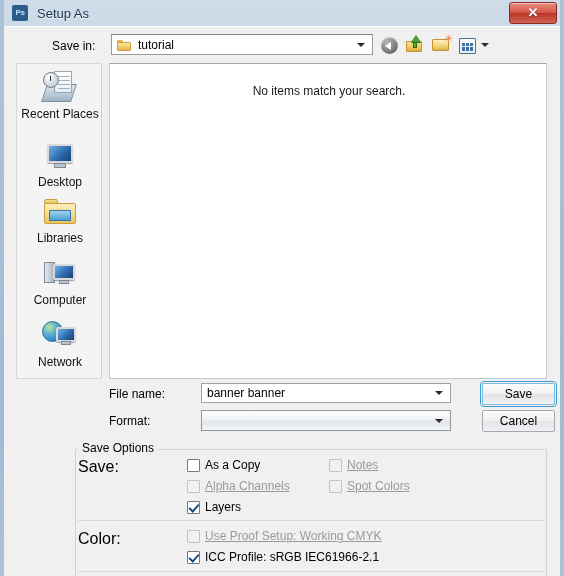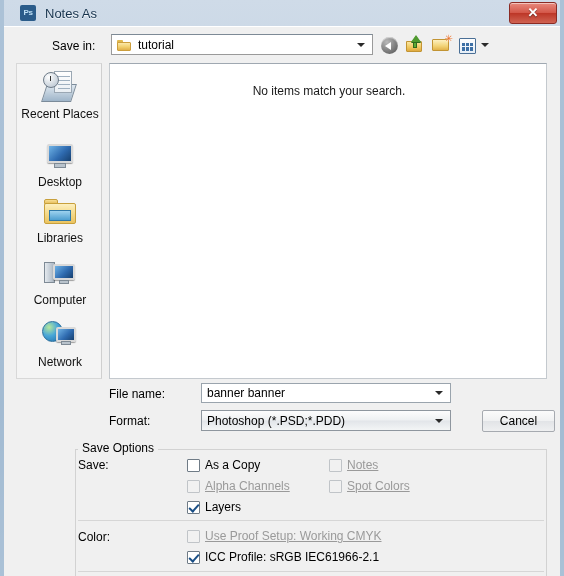--- a/index.html
+++ b/index.html
@@ -33,21 +33,21 @@
   #titlebar {
     position: absolute;
     left: 0; top: 0;
     width: 556px;
     height: 26px;
     display: flex;
     align-items: center;
   }
   #ps-icon {
     width: 16px; height: 16px;
-    margin-left: 16px;
+    margin-left: 8px;
     border-radius: 2px;
     background: #2b5c8a;
     color: #bfe0f5;
     font-size: 8px;
     font-weight: bold;
     line-height: 16px;
     text-align: center;
     font-family: "Liberation Sans", sans-serif;
     letter-spacing: -0.3px;
   }
@@ -491,21 +491,21 @@
   #save-options-legend {
     position: absolute;
     left: 74px; top: 414px;
     padding: 0 4px;
     background: #f0f0f0;
     font-size: 12px;
     color: #000;
   }
   .section-label {
     position: absolute;
-    font-size: 12px;
+    font-size: 16px;
     color: #000;
   }
   #save-section-label  { left: 74px; top: 431px; }
   #color-section-label { left: 74px; top: 503px; }
 
   
   .cbrow {
     position: absolute;
     display: flex;
     align-items: center;
@@ -546,21 +546,21 @@
     background: #d6d6d6;
   }
 </style>
 </head>
 <body>
 
 <div id="window">
 
   <div id="titlebar">
     <div id="ps-icon">Ps</div>
-    <div id="title-text">Notes As</div>
+    <div id="title-text">Setup As</div>
     <div id="close-button">✕</div>
   </div>
 
   <div id="dialog-body">
 
     <div id="savein-row">
       <div id="savein-label">Save in:</div>
 
       <div id="savein-combo">
         <span class="folder-glyph"></span>
@@ -644,24 +644,24 @@
     </div>
 
     <div class="field-label" id="filename-label">File name:</div>
     <div id="filename-combo">
       <span id="filename-value">banner banner</span>
       <span class="combo-arrow"></span>
     </div>
 
     <div class="field-label" id="format-label">Format:</div>
     <div id="format-combo">
-      <span id="format-value">Photoshop (*.PSD;*.PDD)</span>
       <span class="combo-arrow"></span>
     </div>
 
+    <div class="dlg-button" id="save-button">Save</div>
     <div class="dlg-button" id="cancel-button">Cancel</div>
 
     <div id="save-options-group"></div>
     <div id="save-options-legend">Save Options</div>
 
     <div class="section-label" id="save-section-label">Save:</div>
 
     <div class="cbrow" style="left:183px; top:431px;">
       <span class="cb"></span>
       <span class="cb-text">As a Copy</span>

